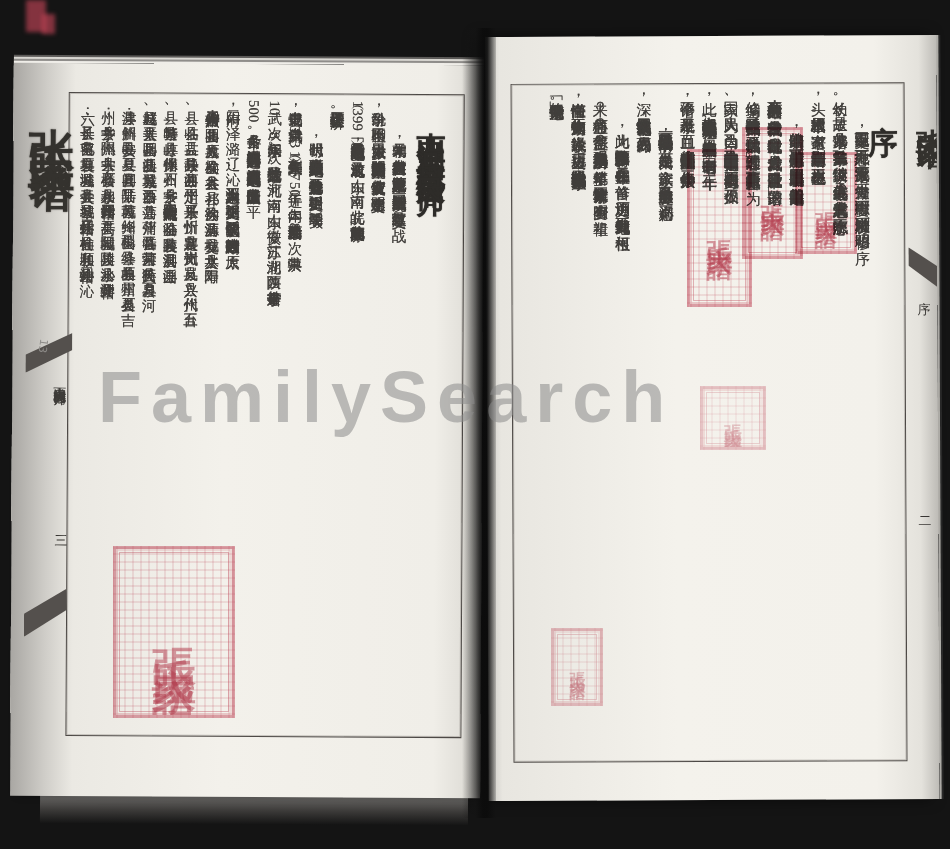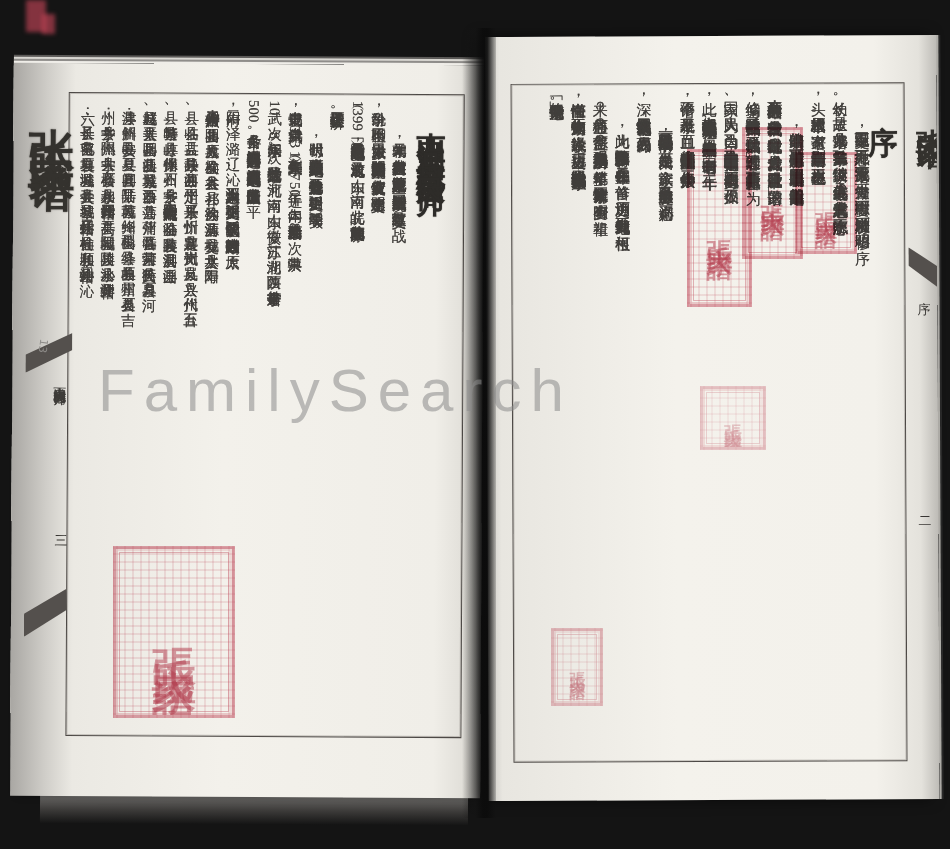--- a/index.html
+++ b/index.html
@@ -96,21 +96,21 @@
   #seal-r4 .glyphs{font-size:18px;}
   #seal-r5{left:551px;top:628px;width:46px;height:72px;opacity:.65;}
   #seal-r5 .glyphs{font-size:16px;}
   .smudge{position:absolute;background:rgba(206,72,92,.6);filter:blur(2px);z-index:5;}
   #smudge1{left:26px;top:0;width:20px;height:32px;}
   #smudge2{left:42px;top:14px;width:13px;height:20px;}
   
   #watermark{
     position:absolute;left:98px;top:356px;z-index:30;
     font-family:"Liberation Sans","DejaVu Sans",sans-serif;
-    font-size:60px;letter-spacing:9px;font-weight:normal;
+    font-size:72px;letter-spacing:9px;font-weight:bold;
     color:rgba(138,138,138,.55);white-space:nowrap;
   }
   
   #gutter{
     position:absolute;left:462px;top:28px;width:34px;height:790px;z-index:4;
     background:linear-gradient(90deg,rgba(20,20,20,0),rgba(20,20,20,.55) 40%,rgba(12,12,12,.95) 62%,rgba(12,12,12,.95) 74%,rgba(20,20,20,.2));
   }
 </style>
 </head>
 <body>

